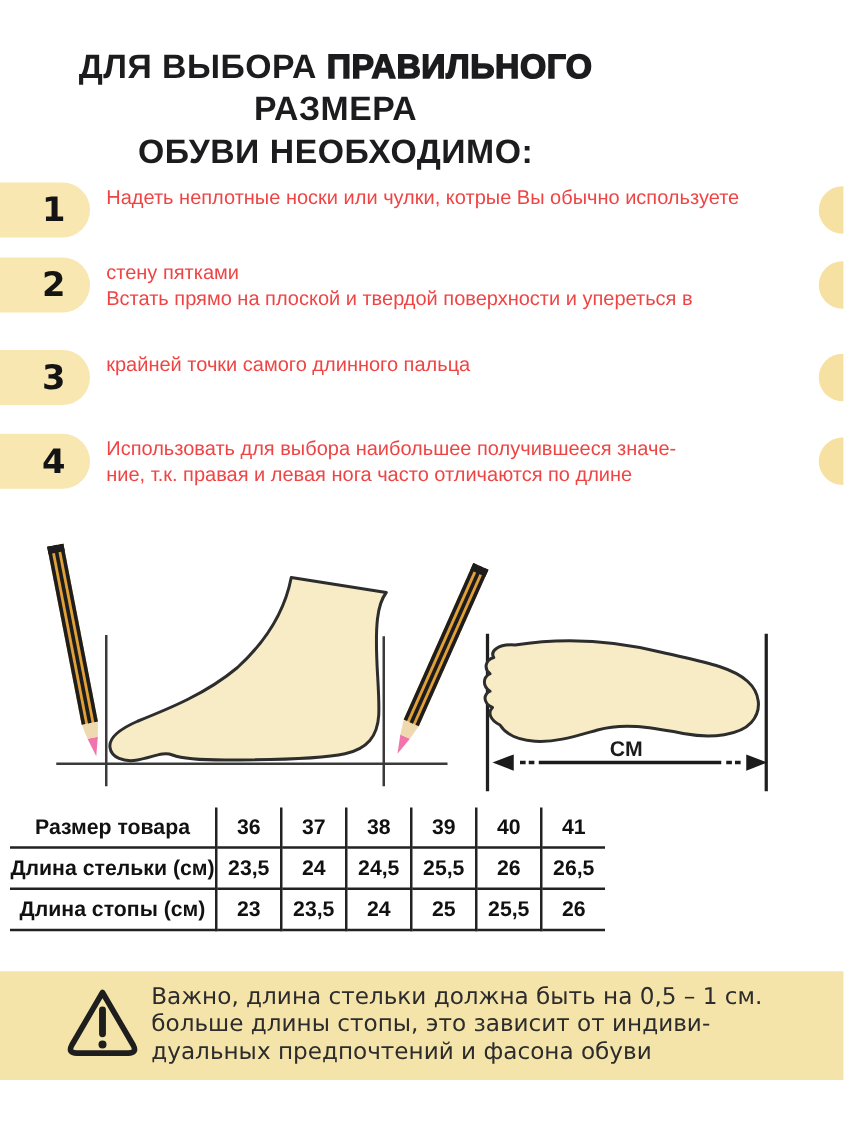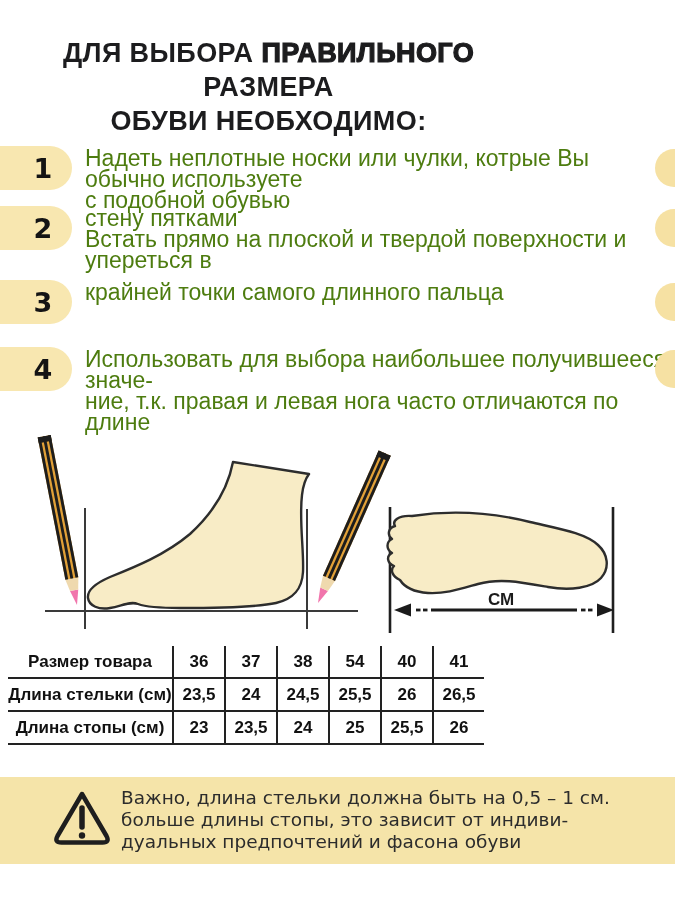--- a/index.html
+++ b/index.html
@@ -13,21 +13,21 @@
   .title .em { -webkit-text-stroke:1.2px #1c1c1e; }
 
   
   .step-badge { position:absolute; left:0; width:72px; height:44px;
                 background:#f8e7b0; border-radius:0 22px 22px 0;
                 display:flex; align-items:center; justify-content:center;
                 padding-left:14px; box-sizing:border-box;
                 font-weight:bold; font-size:27px; color:#141414; }
   .step-text { position:absolute; left:85px; width:582px;
                font-family:"Liberation Sans", sans-serif;
-               font-size:23px; line-height:21px; color:#4d7c0f; }
+               font-size:16px; line-height:21px; color:#ef4444; }
   .b1 { top:146px; } .t1 { top:148px; }
   .b2 { top:206px; } .t2 { top:208px; }
   .b3 { top:280px; } .t3 { top:282px; }
   .b4 { top:347px; } .t4 { top:349px; }
 
   .side-pill { position:absolute; right:0; width:20px; height:38px;
                background:#f6e1a3; border-radius:19px 0 0 19px; }
   .p1 { top:149px; } .p2 { top:209px; } .p3 { top:283px; } .p4 { top:350px; }
 
   
@@ -57,21 +57,20 @@
   <div class="title">
     <div><span>ДЛЯ ВЫБОРА </span><span class="em">ПРАВИЛЬНОГО</span><span> РАЗМЕРА</span></div>
     <div>ОБУВИ НЕОБХОДИМО:</div>
   </div>
 
   <div class="step-badge b1">
       <span>1</span>
     </div>
   <div class="step-text t1">
     <div>Надеть неплотные носки или чулки, котрые Вы обычно используете</div>
-    <div>с подобной обувью</div>
   </div>
 
   <div class="step-badge b2">
       <span>2</span>
     </div>
   <div class="step-text t2">
     <div>стену пятками</div>
     <div>Встать прямо на плоской и твердой поверхности и упереться в</div>
   </div>
 
@@ -168,21 +167,21 @@
     </g>
   </svg>
 
   <table class="size-table">
     <tbody>
       <tr>
         <td class="lbl">Размер товара</td>
         <td class="val">36</td>
         <td class="val">37</td>
         <td class="val">38</td>
-        <td class="val">54</td>
+        <td class="val">39</td>
         <td class="val">40</td>
         <td class="val">41</td>
       </tr>
       <tr>
         <td class="lbl">Длина стельки (см)</td>
         <td class="val">23,5</td>
         <td class="val">24</td>
         <td class="val">24,5</td>
         <td class="val">25,5</td>
         <td class="val">26</td>

